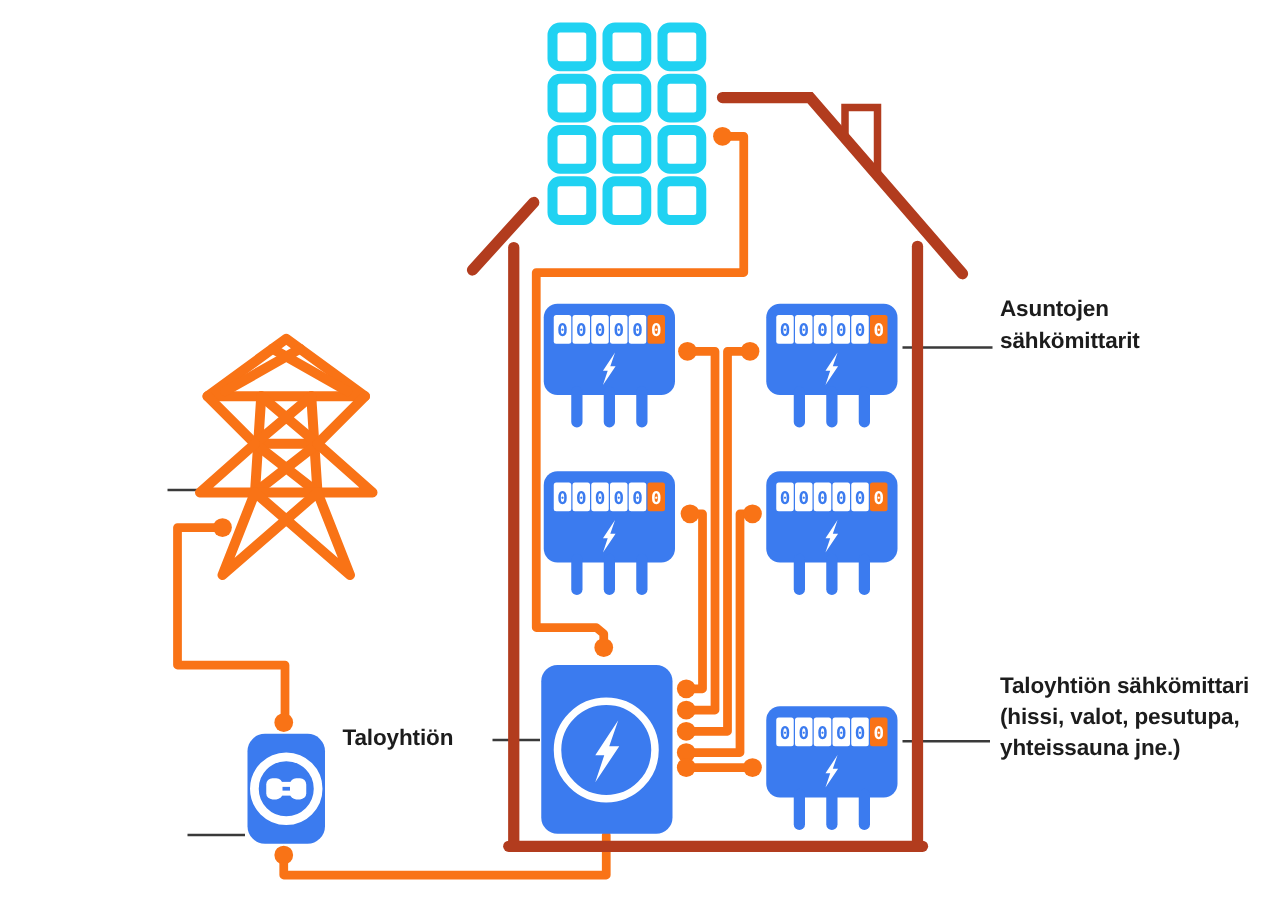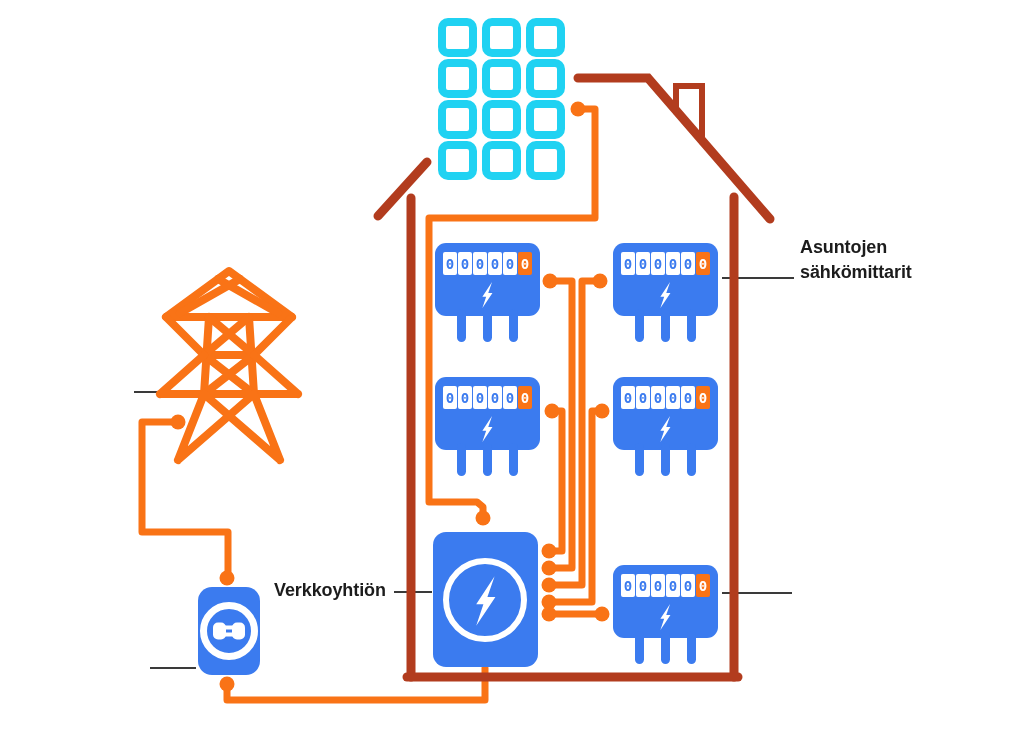--- a/index.html
+++ b/index.html
@@ -130,15 +130,18 @@
         <rect x="3" y="-8.5" width="13" height="17" rx="5"></rect>
         <rect x="-6" y="-5.5" width="12" height="4"></rect>
         <rect x="-6" y="1.5" width="12" height="4"></rect>
       </g>
     </g>
   </g>
 </svg>
 
 <div class="label" style="left:800px;top:235px">Asuntojen
 sähkömittarit</div>
-<div class="label" style="left:274px;top:578px">Verkkoyhtiön</div>
+<div class="label" style="left:800px;top:536px">Taloyhtiön sähkömittari
+(hissi, valot, pesutupa,
+yhteissauna jne.)</div>
+<div class="label" style="left:274px;top:578px">Taloyhtiön</div>
 
 </div>
 
 </body></html>

